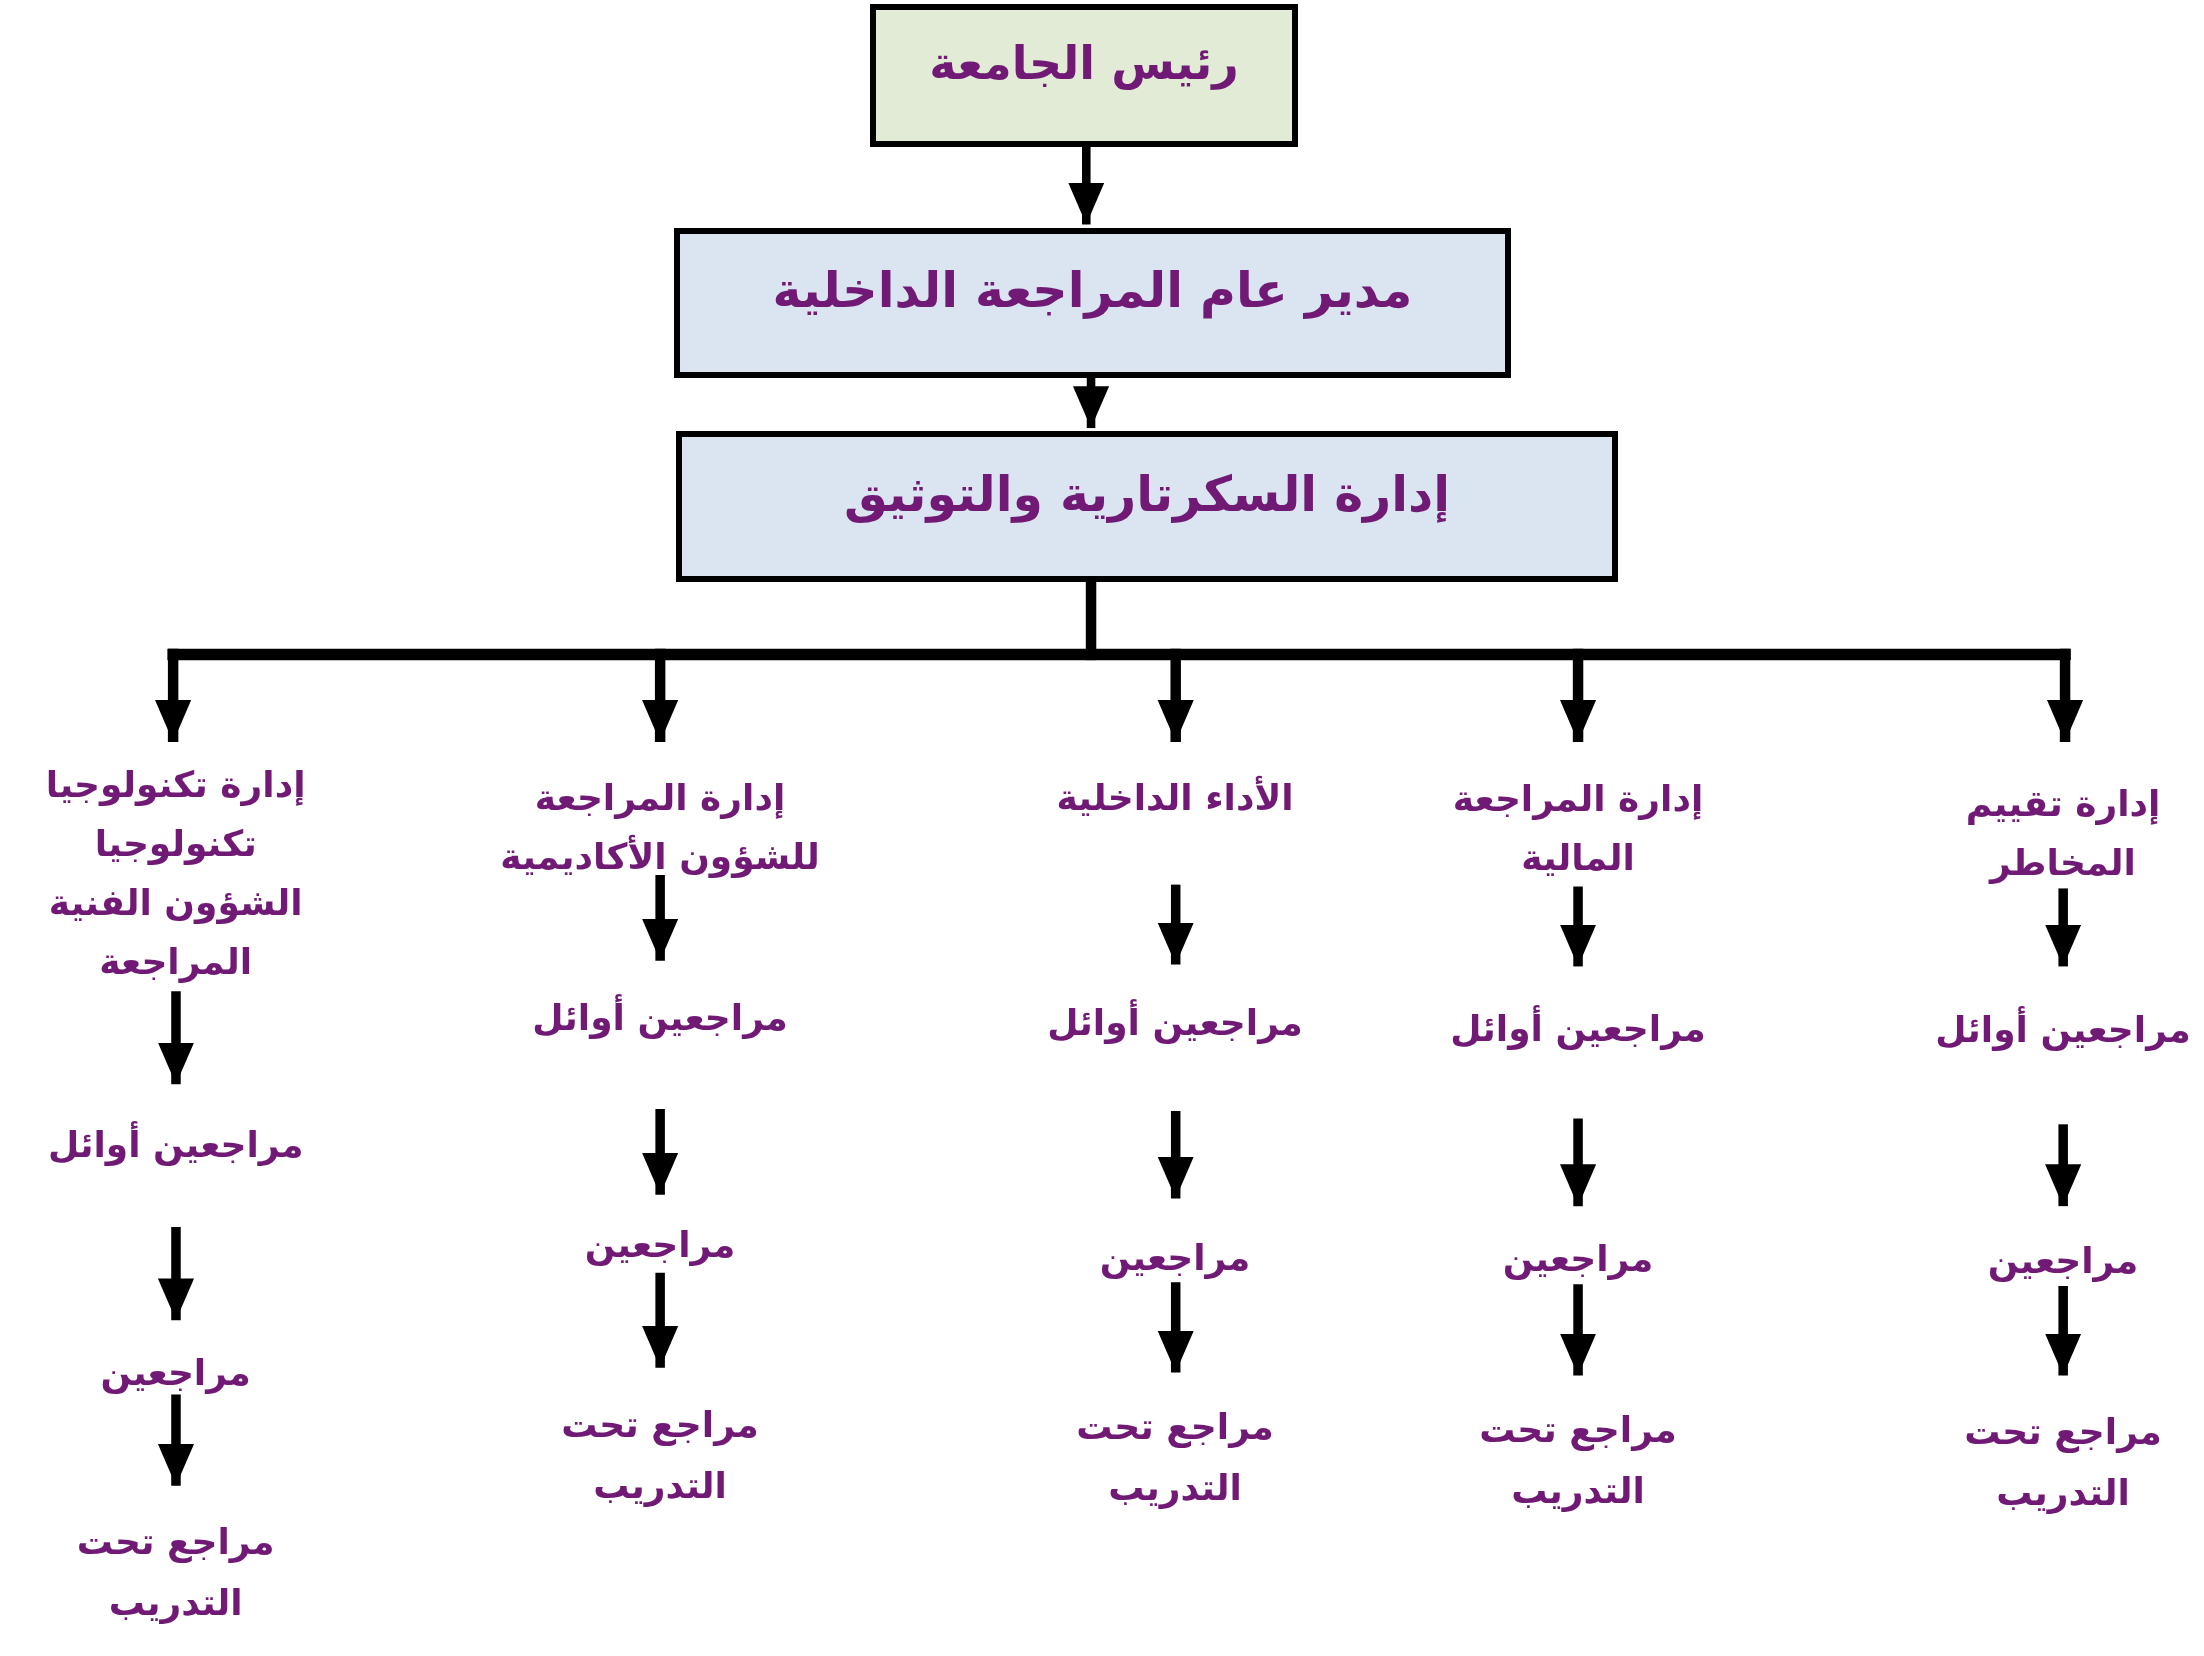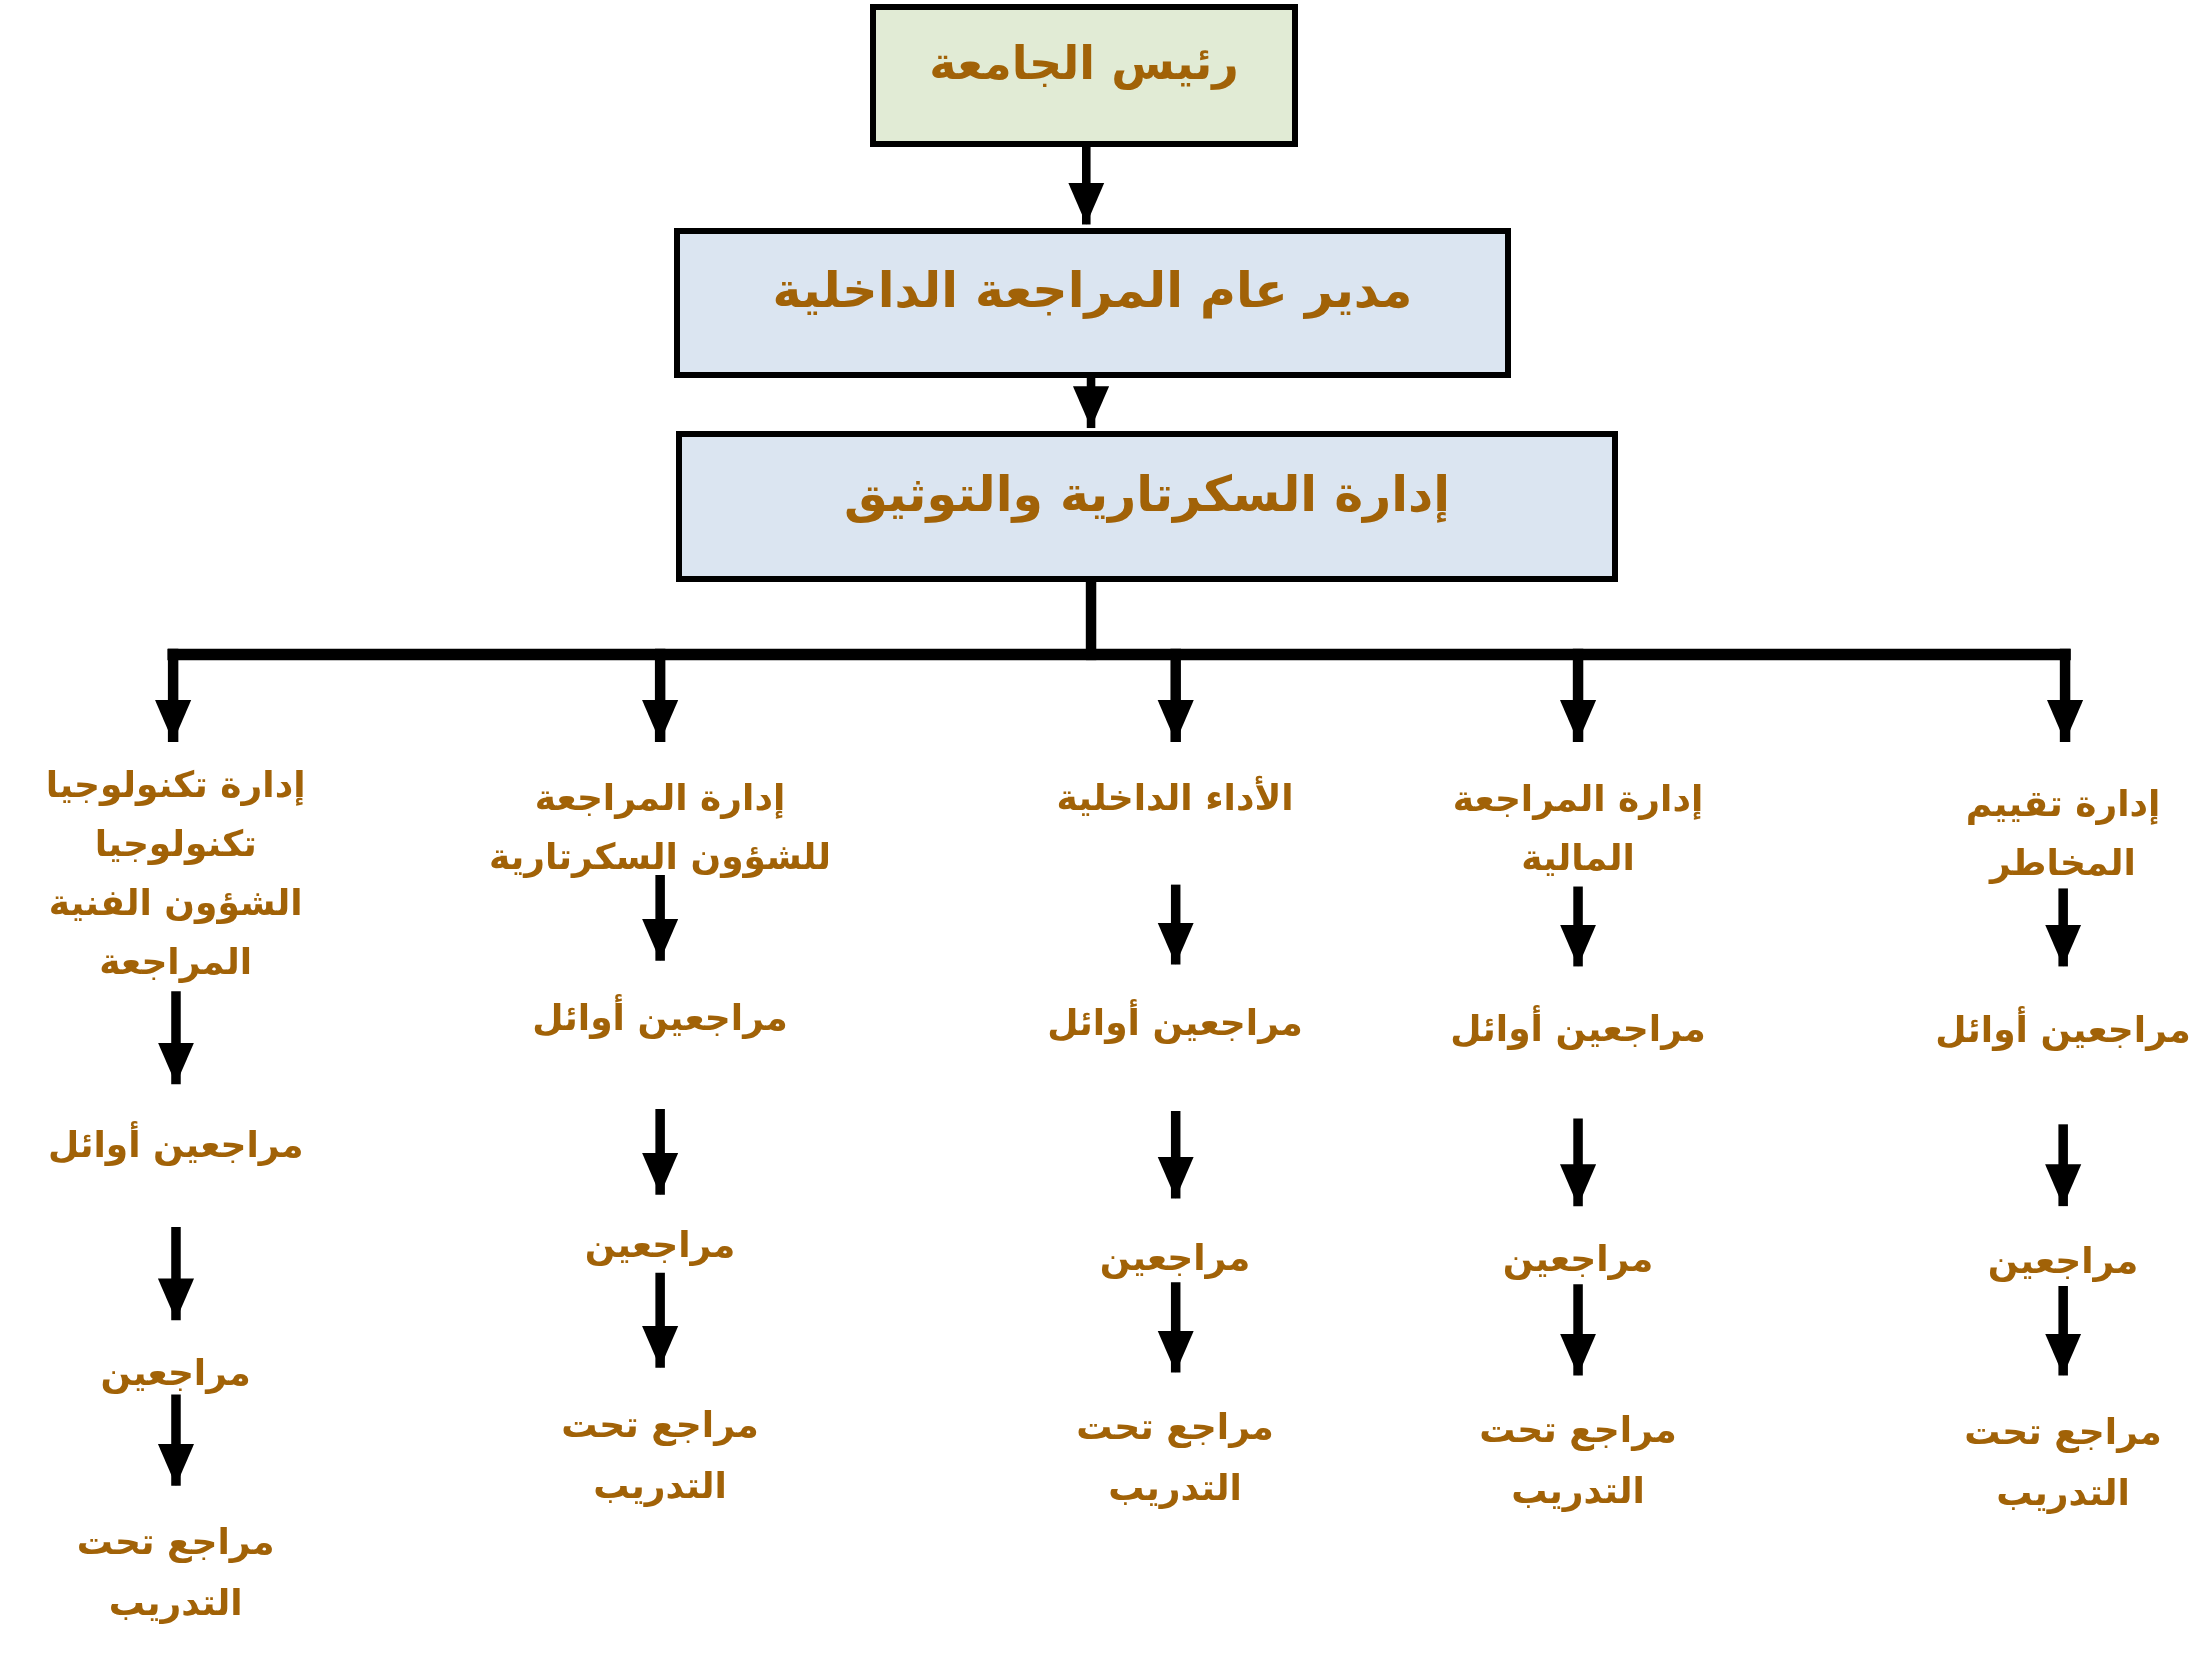--- a/index.html
+++ b/index.html
@@ -8,21 +8,21 @@
     --line:#000000;
     --background:#ffffff;
   }
   html,body{margin:0;padding:0;background:var(--background);}
   #canvas{
     position:relative;
     width:2205px;height:1657px;
     background:var(--background);
     font-family:"DejaVu Sans", sans-serif;
     font-weight:bold;
-    color:#a16207;
+    color:#701a75;
     overflow:hidden;
     direction:rtl;
   }
   .node-box{
     position:absolute;
     box-sizing:border-box;
     border:6.7px solid var(--line);
     display:flex;align-items:center;justify-content:center;
     text-align:center;
     padding-bottom:25px;
@@ -124,21 +124,21 @@
     <div class="row role-single" style="top:1343px;">مراجعين</div>
     <div class="row role-trainee" style="top:1511px;">
       <div class="tline">مراجع تحت</div>
       <div class="tline">التدريب</div>
     </div>
   </div>
 
   <div class="col" style="left:490px;">
     <div class="row dept-title" style="top:768px;">
       <div class="tline">إدارة المراجعة</div>
-      <div class="tline">للشؤون السكرتارية</div>
+      <div class="tline">للشؤون الأكاديمية</div>
     </div>
     <div class="row role-single" style="top:988px;">مراجعين أوائل</div>
     <div class="row role-single" style="top:1215px;">مراجعين</div>
     <div class="row role-trainee" style="top:1394px;">
       <div class="tline">مراجع تحت</div>
       <div class="tline">التدريب</div>
     </div>
   </div>
 
   <div class="col" style="left:1005px;">

